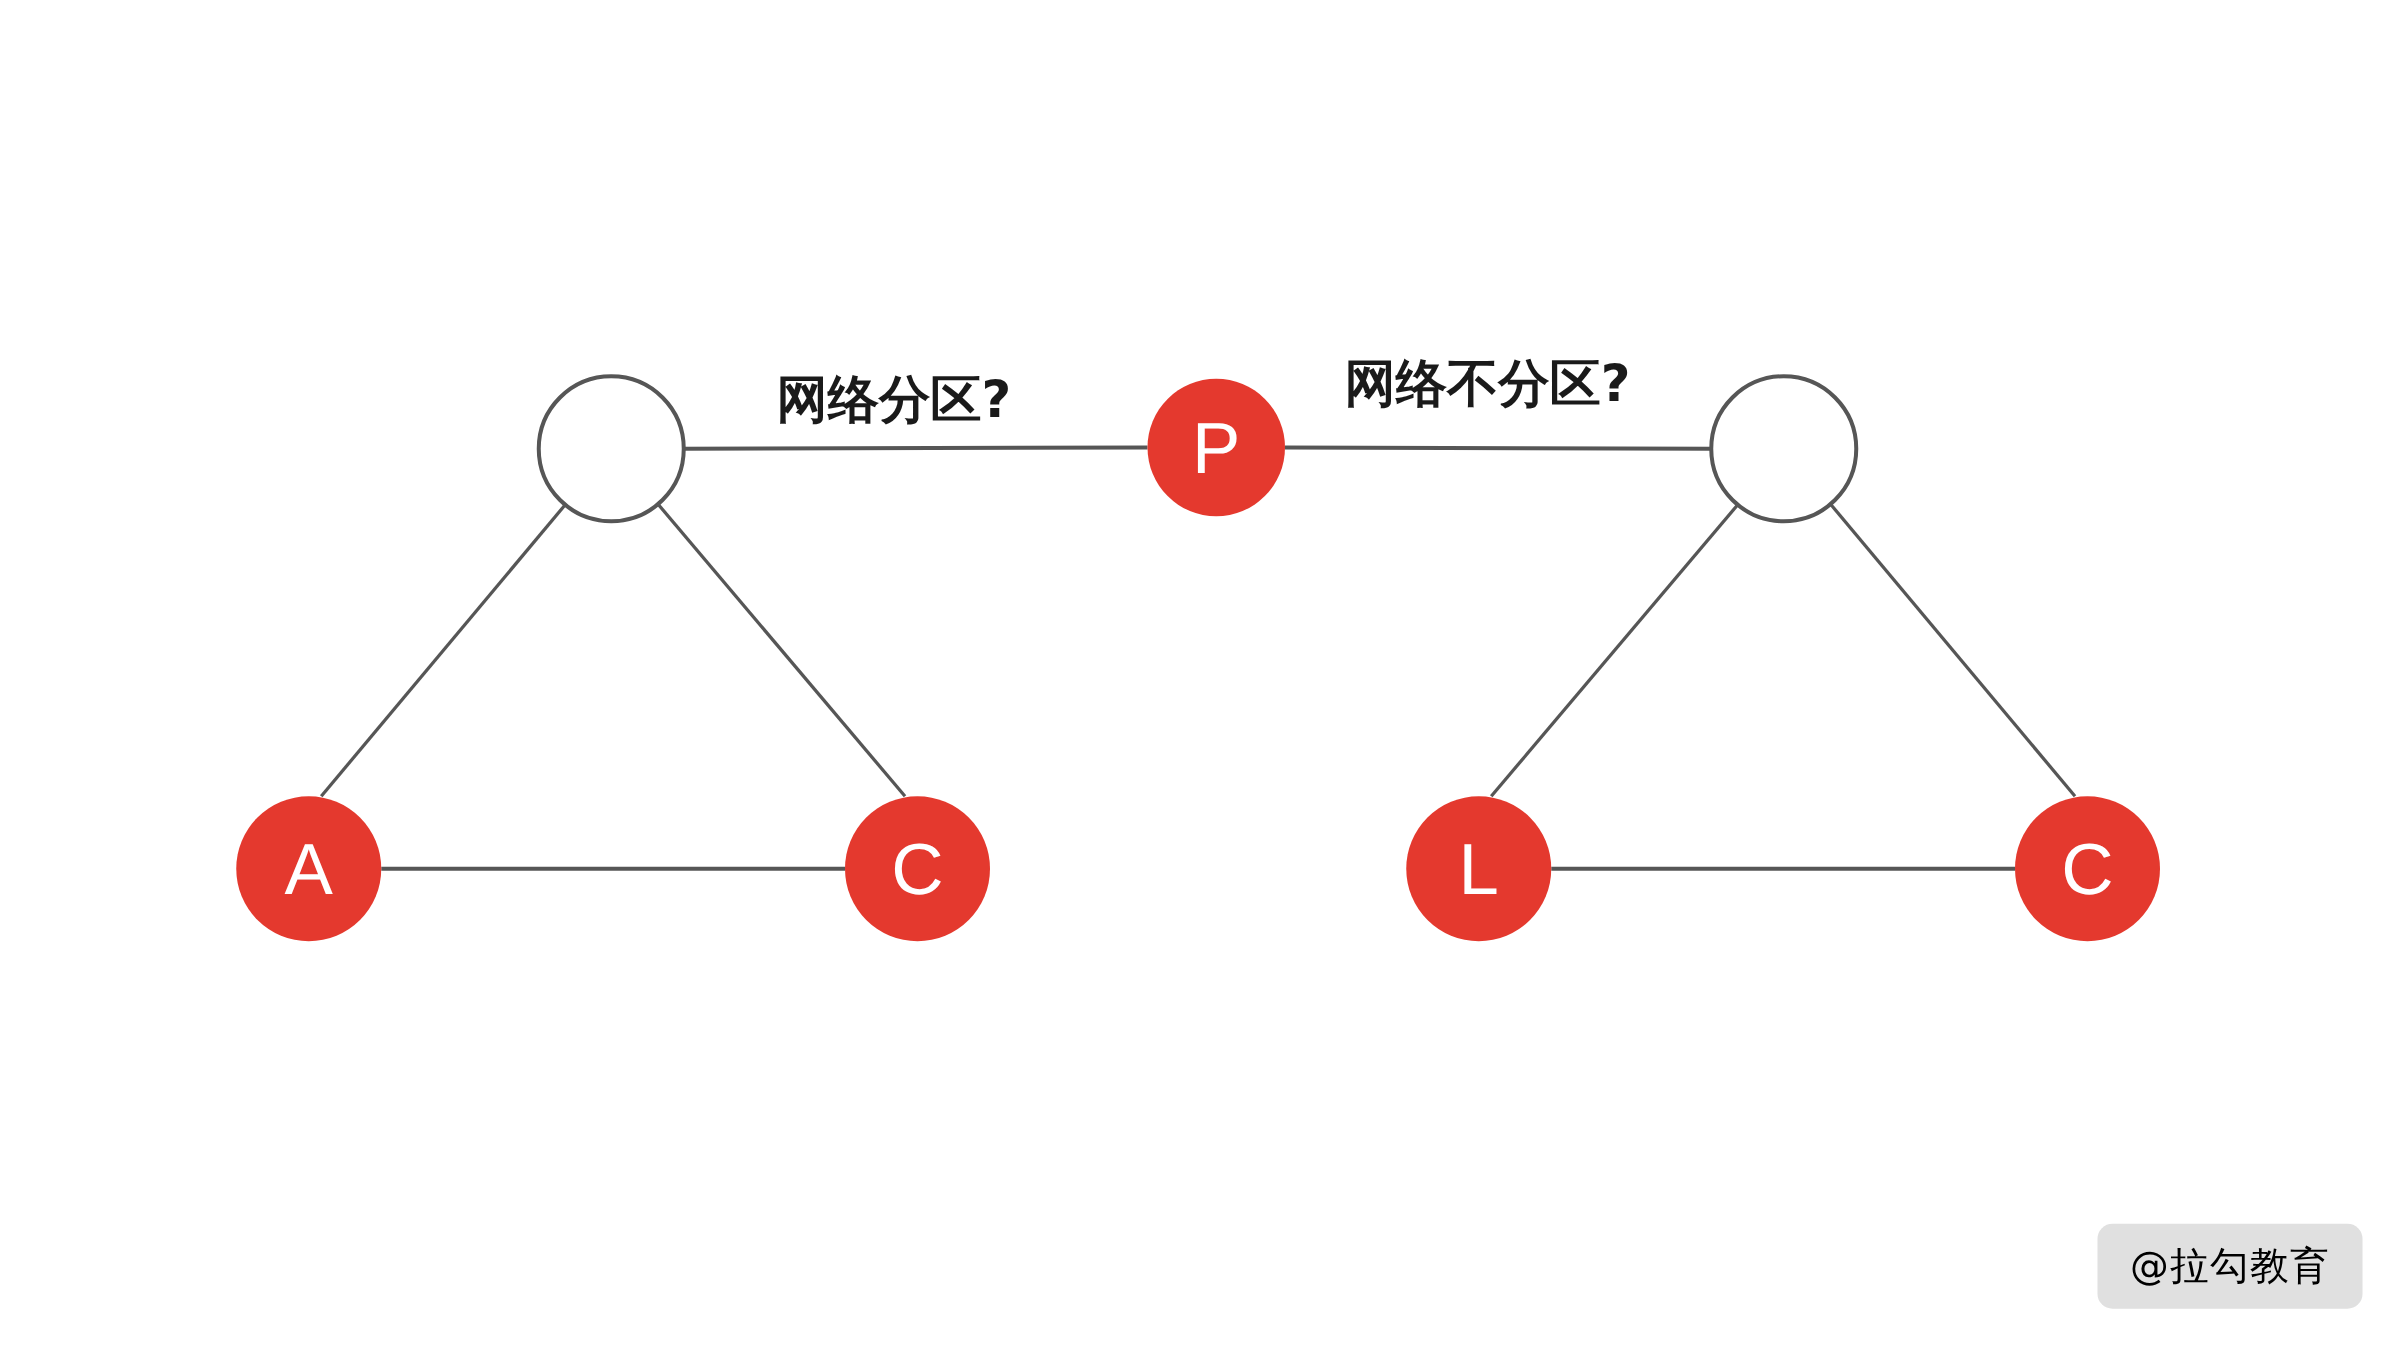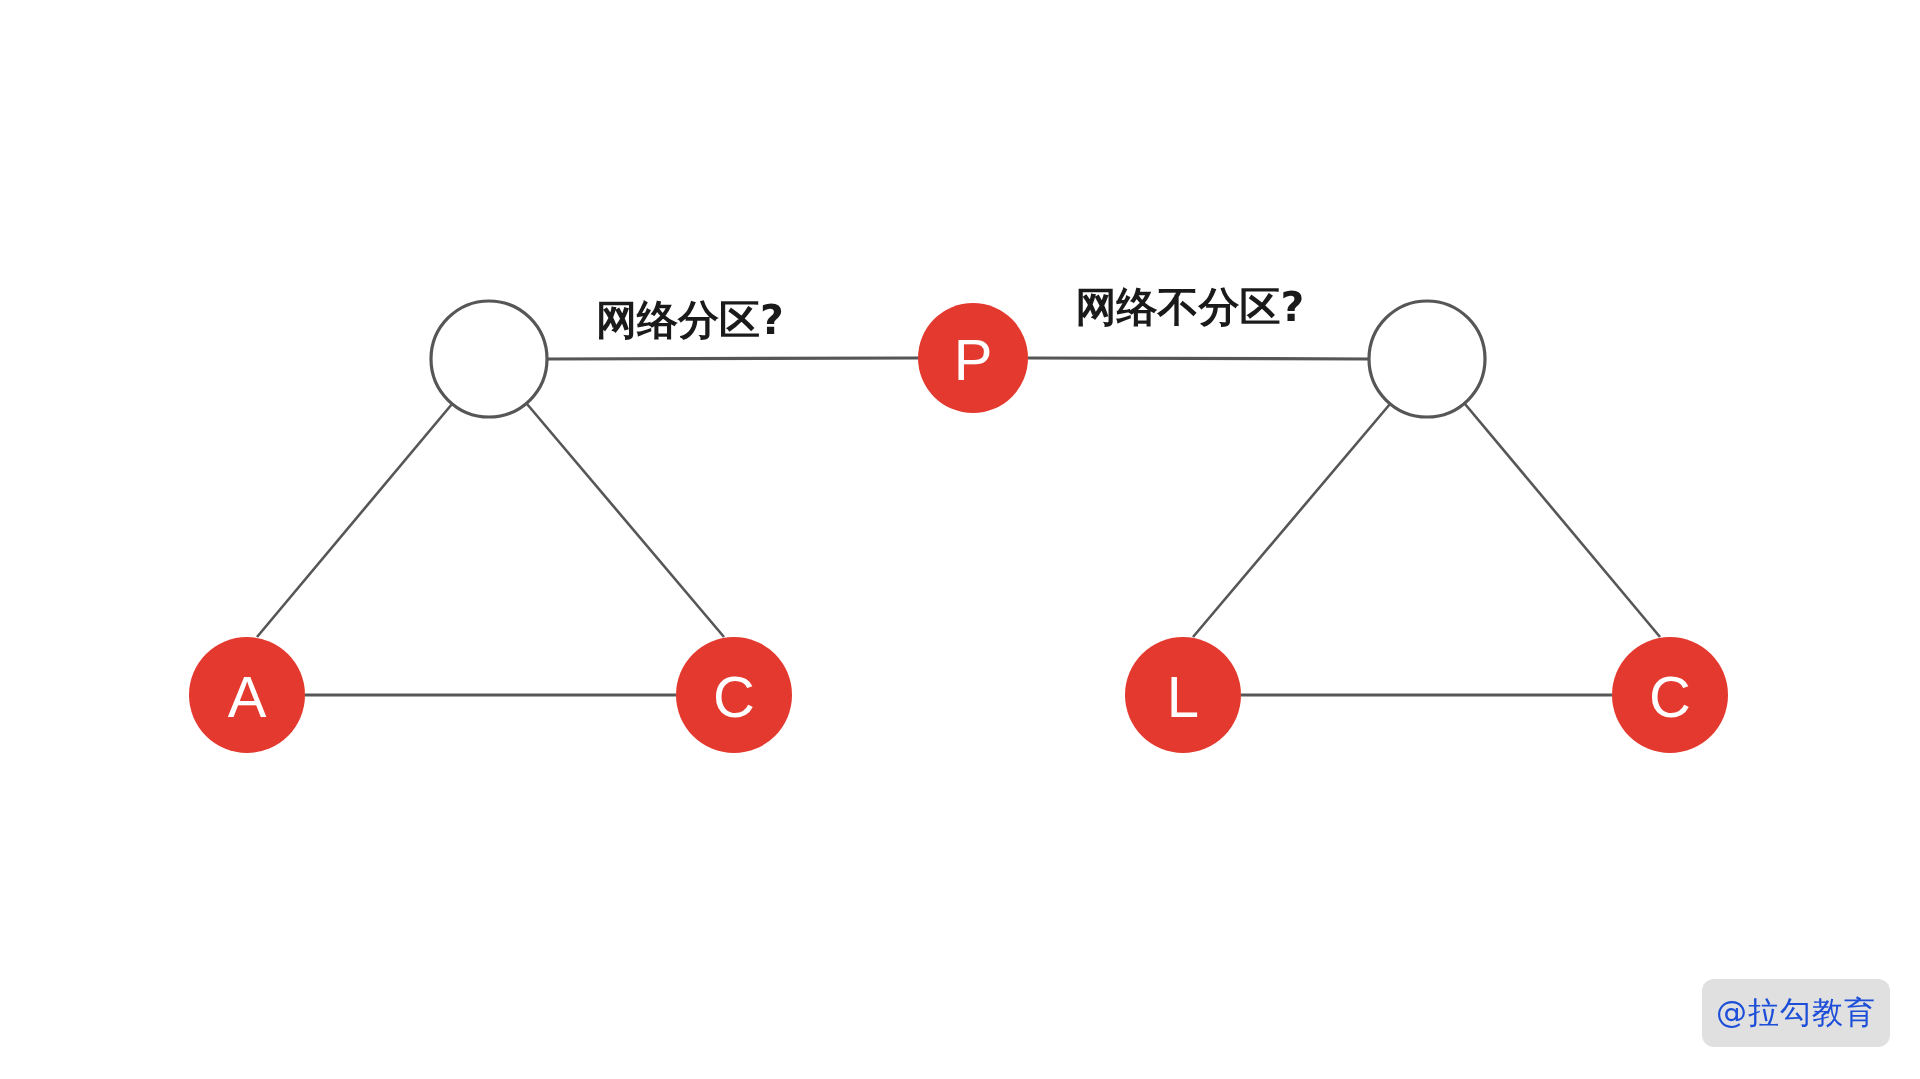--- a/index.html
+++ b/index.html
@@ -70,22 +70,22 @@
     transform: translate(-50%, -50%);
     line-height: 1;
   }
 
   #watermark {
     position: absolute;
     right: 30px;
     bottom: 32px;
     background: #e0e0e0;
     border-radius: 12px;
-    padding: 13px 14px;
-    color: #1d4ed8;
+    padding: 13px 26px;
+    color: #000000;
     font-family: "DejaVu Sans", "Liberation Sans", sans-serif;
     font-size: 31px;
     font-weight: 400;
     letter-spacing: 1px;
     white-space: nowrap;
     user-select: none;
   }
 </style>
 </head>
 <body>
@@ -125,20 +125,20 @@
           <circle cx="1183" cy="695" r="58" fill="#E4392E"></circle>
           <text class="node-label" x="1183" y="696" fill="#ffffff">L</text>
         </g>
         <g class="node-filled">
           <circle cx="1670" cy="695" r="58" fill="#E4392E"></circle>
           <text class="node-label" x="1670" y="696" fill="#ffffff">C</text>
         </g>
       </g>
   </svg>
   <div id="captions-layer">
-      <div class="edge-caption" style="left: 690px; top: 320px;">网络分区?</div>
+      <div class="edge-caption" style="left: 715px; top: 320px;">网络分区?</div>
       <div class="edge-caption" style="left: 1190px; top: 307px;">网络不分区?</div>
     </div>
 </div>
 
 <div id="watermark">
   <span>@拉勾教育</span>
 </div>
 
 </body></html>

